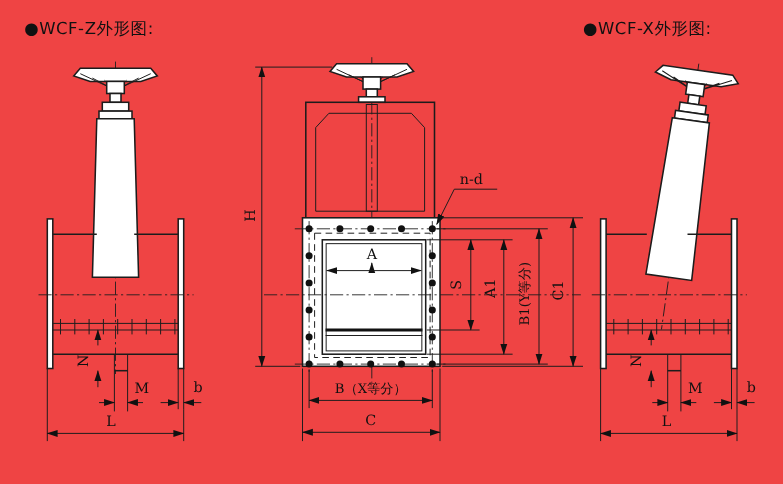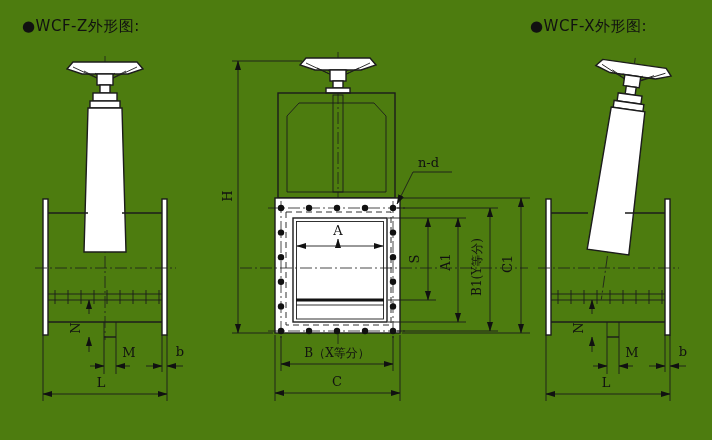--- a/index.html
+++ b/index.html
@@ -1,17 +1,17 @@
 <!DOCTYPE html>
 <html><head>
 <meta charset="utf-8">
 <style>
   html,body{margin:0;padding:0;background:#e8e8e8;}
   .canvas{
-    position:relative;width:712px;height:440px;background:#4d7c0f;
+    position:relative;width:712px;height:440px;background:#ef4444;
     font-family:"Liberation Sans", sans-serif;overflow:hidden;
   }
   svg{position:absolute;left:0;top:0;}
   .ln{stroke:#1c1c1c;stroke-width:1.4;fill:none;}
   .lnf{stroke:#1c1c1c;stroke-width:1.4;fill:#ffffff;}
   .thin{stroke:#1c1c1c;stroke-width:0.9;fill:none;}
   .cl{stroke:#1c1c1c;stroke-width:0.8;fill:none;stroke-dasharray:12 3 2 3;}
   .hid{stroke:#1c1c1c;stroke-width:0.9;fill:none;stroke-dasharray:6 4;}
   .thick{stroke:#111;stroke-width:2.8;fill:none;}
   .bolt{fill:#111;stroke:none;}

